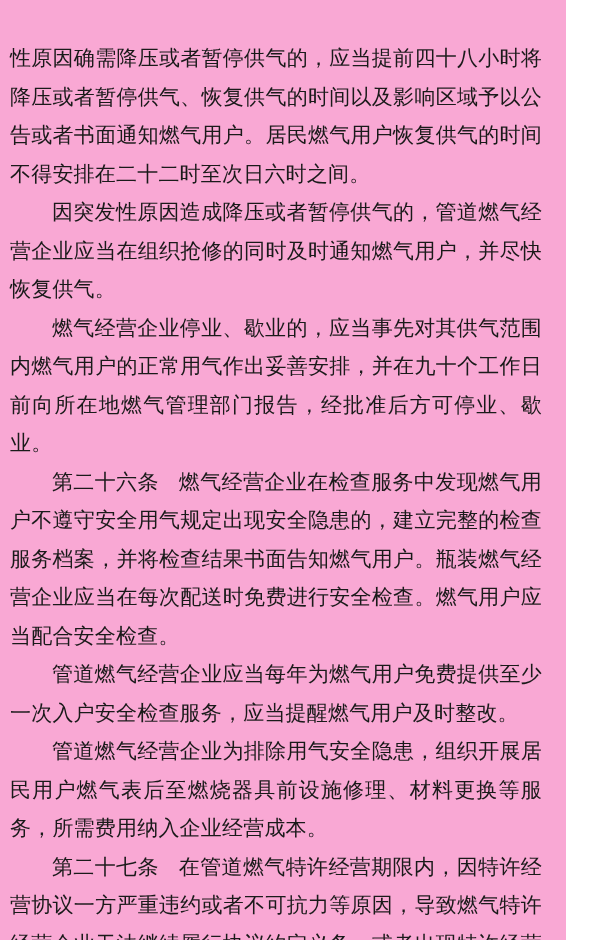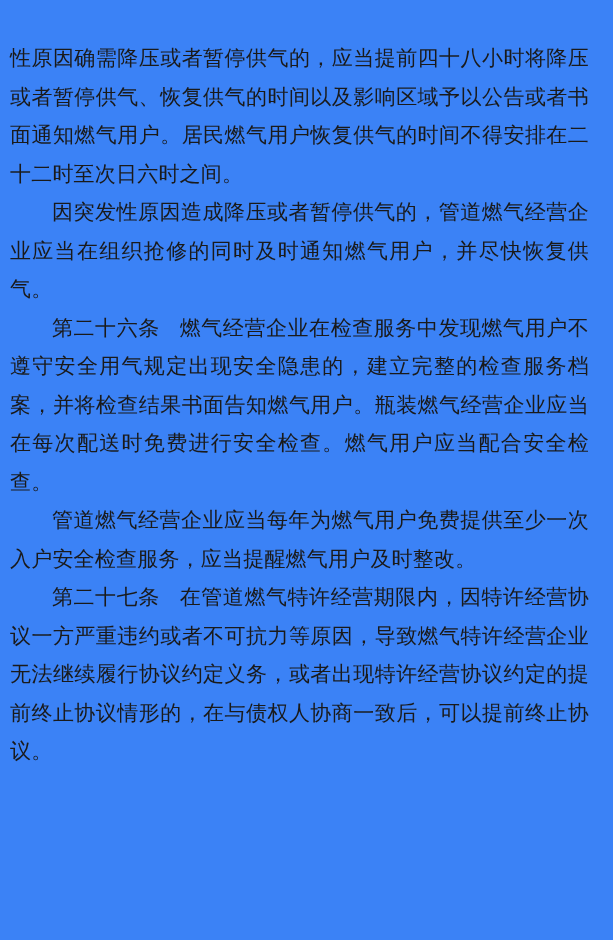--- a/index.html
+++ b/index.html
@@ -9,24 +9,24 @@
   }
   body {
     width: 613px;
     height: 940px;
     overflow: hidden;
     color: #1a1a1a;
     font-family: "Liberation Serif", "DejaVu Serif", serif;
   }
   .page {
     box-sizing: border-box;
-    width: 613px;
+    width: 566px;
     height: 940px;
     padding: 39px 24px 0 10px;
-    background: #3b82f6;
+    background: #f9a8d4;
   }
   .page p {
     margin: 0;
     font-size: 21px;
     line-height: 38.5px;
     text-align: justify;
     text-justify: inter-character;
     letter-spacing: 0.2px;
     word-break: break-all;
   }
@@ -40,21 +40,23 @@
 </style>
 </head>
 <body>
 
 <div class="page">
 
   <p>性原因确需降压或者暂停供气的，应当提前四十八小时将降压或者暂停供气、恢复供气的时间以及影响区域予以公告或者书面通知燃气用户。居民燃气用户恢复供气的时间不得安排在二十二时至次日六时之间。</p>
 
   <p class="indent">因突发性原因造成降压或者暂停供气的，管道燃气经营企业应当在组织抢修的同时及时通知燃气用户，并尽快恢复供气。</p>
 
+  <p class="indent">燃气经营企业停业、歇业的，应当事先对其供气范围内燃气用户的正常用气作出妥善安排，并在九十个工作日前向所在地燃气管理部门报告，经批准后方可停业、歇业。</p>
 
   <p class="indent"><b class="term">第二十六条</b><span>燃气经营企业在检查服务中发现燃气用户不遵守安全用气规定出现安全隐患的，建立完整的检查服务档案，并将检查结果书面告知燃气用户。瓶装燃气经营企业应当在每次配送时免费进行安全检查。燃气用户应当配合安全检查。</span></p>
 
   <p class="indent">管道燃气经营企业应当每年为燃气用户免费提供至少一次入户安全检查服务，应当提醒燃气用户及时整改。</p>
 
+  <p class="indent">管道燃气经营企业为排除用气安全隐患，组织开展居民用户燃气表后至燃烧器具前设施修理、材料更换等服务，所需费用纳入企业经营成本。</p>
 
   <p class="indent"><b class="term">第二十七条</b><span>在管道燃气特许经营期限内，因特许经营协议一方严重违约或者不可抗力等原因，导致燃气特许经营企业无法继续履行协议约定义务，或者出现特许经营协议约定的提前终止协议情形的，在与债权人协商一致后，可以提前终止协议。</span></p>
 
 </div>
 
 </body></html>

